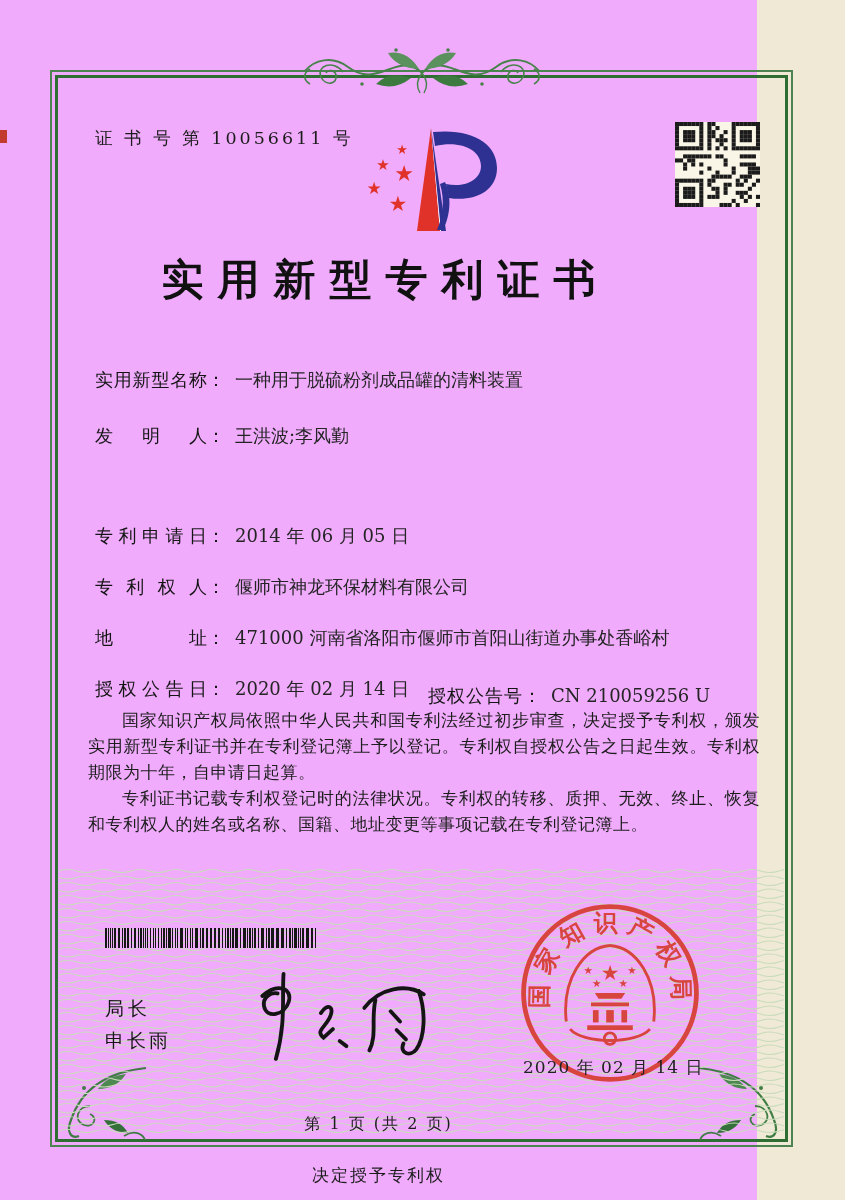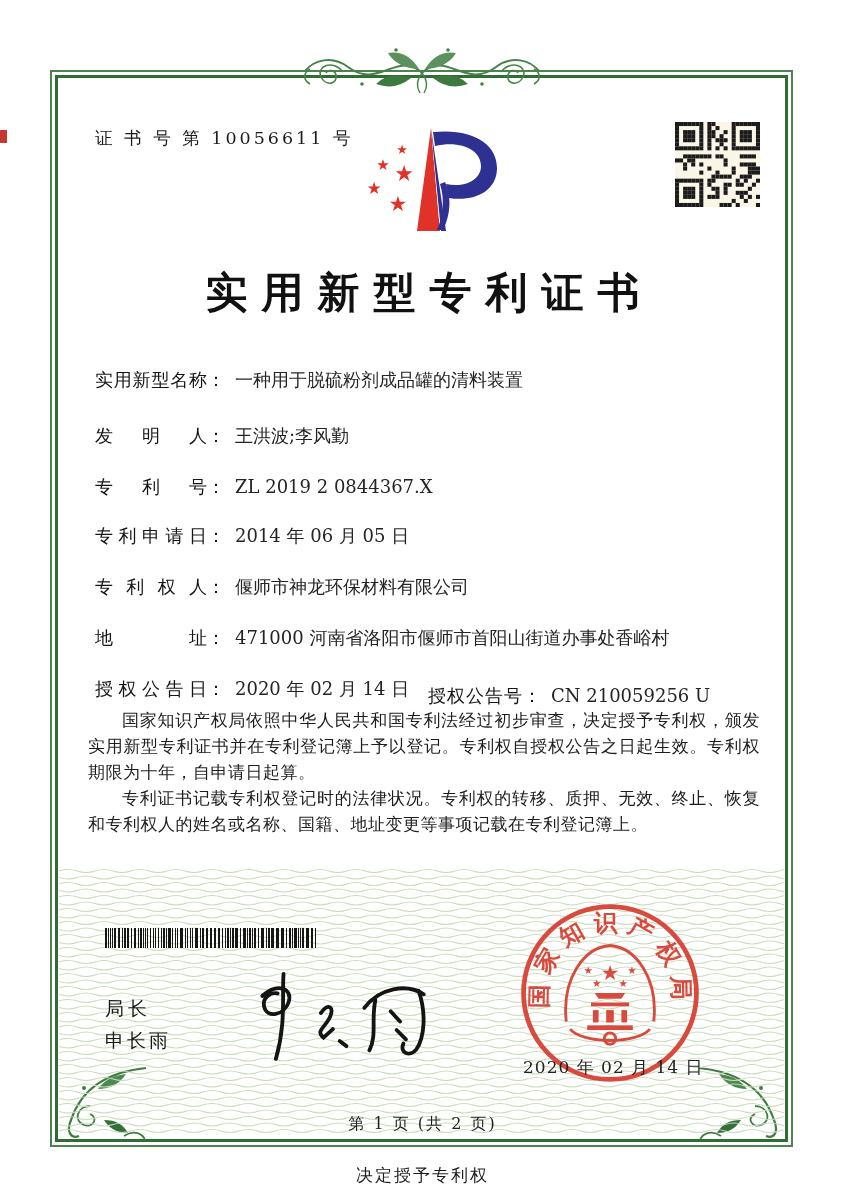--- a/index.html
+++ b/index.html
@@ -3,37 +3,37 @@
 <meta charset="utf-8">
 <style>
   html,body{margin:0;padding:0;}
   body{
     width:845px;height:1200px;
     background:#efe9d6;
     font-family:"DejaVu Serif","Liberation Serif",serif;
     color:#1f1f1f;
     position:relative;overflow:hidden;
   }
-  .page{position:absolute;left:0;top:0;width:845px;height:1200px;background:#ffffff;}
+  .page{position:absolute;left:0;top:0;width:757px;height:1200px;background:#f0abfc;}
   .red-tick{position:absolute;left:0;top:130px;width:7px;height:13px;background:#c23b2e;}
 
   
   .frame{position:absolute;left:50px;top:70px;width:739px;height:1073px;border:2px solid #4d8350;}
   .frame-inner{position:absolute;inset:3px;border:3px solid #2f6e33;}
 
   svg{display:block;}
   .orn-top{position:absolute;left:296px;top:42px;width:252px;height:58px;}
   .orn-bl{position:absolute;left:54px;top:1062px;width:96px;height:80px;}
   .orn-br{position:absolute;left:695px;top:1062px;width:96px;height:80px;transform:scaleX(-1);}
 
   .cert-no{position:absolute;left:95px;top:126px;font-size:17.5px;letter-spacing:3px;color:#1c1c1c;}
   .logo{position:absolute;left:345px;top:126px;width:178px;height:112px;}
   .qr{position:absolute;left:675px;top:122px;width:85px;height:85px;}
 
-  .title{position:absolute;left:0;right:0;top:252px;margin:13px;text-align:center;
+  .title{position:absolute;left:0;right:0;top:252px;margin:0;text-align:center;
          font-size:42px;font-weight:700;letter-spacing:14px;padding-left:14px;color:#111;}
 
   .frow{position:absolute;left:95px;width:655px;height:26px;font-size:18px;white-space:nowrap;}
   .flabel{display:inline-block;width:112px;text-align:justify;text-align-last:justify;vertical-align:baseline;color:#151515;}
   .fcolon{display:inline-block;color:#151515;}
   .fvalue{margin-left:10px;color:#242424;text-align:center;}
   .grant-pair{position:absolute;left:333px;top:7px;white-space:nowrap;}
   .grant-pair .flabel{width:auto;letter-spacing:1px;}
 
   .paras{position:absolute;left:88px;top:708px;width:672px;font-size:17px;line-height:26px;text-align:justify;color:#1d1d1d;}
@@ -320,23 +320,20 @@
     </svg>
 
   <h1 class="title">实用新型专利证书</h1>
 
   <div class="frow" style="top:368px">
     <span class="flabel">实用新型名称</span><span class="fcolon">：</span><span class="fvalue">一种用于脱硫粉剂成品罐的清料装置</span>
   </div>
   <div class="frow" style="top:424px">
     <span class="flabel">发明人</span><span class="fcolon">：</span><span class="fvalue">王洪波;李风勤</span>
   </div>
-  <div class="frow" style="top:475px">
-    <span class="flabel">专利号</span><span class="fcolon">：</span><span class="fvalue">ZL 2019 2 0844367.X</span>
-  </div>
   <div class="frow" style="top:524px">
     <span class="flabel">专利申请日</span><span class="fcolon">：</span><span class="fvalue">2014 年 06 月 05 日</span>
   </div>
   <div class="frow" style="top:575px">
     <span class="flabel">专利权人</span><span class="fcolon">：</span><span class="fvalue">偃师市神龙环保材料有限公司</span>
   </div>
   <div class="frow" style="top:626px">
     <span class="flabel">地址</span><span class="fcolon">：</span><span class="fvalue">471000 河南省洛阳市偃师市首阳山街道办事处香峪村</span>
   </div>
   <div class="frow" style="top:677px">

